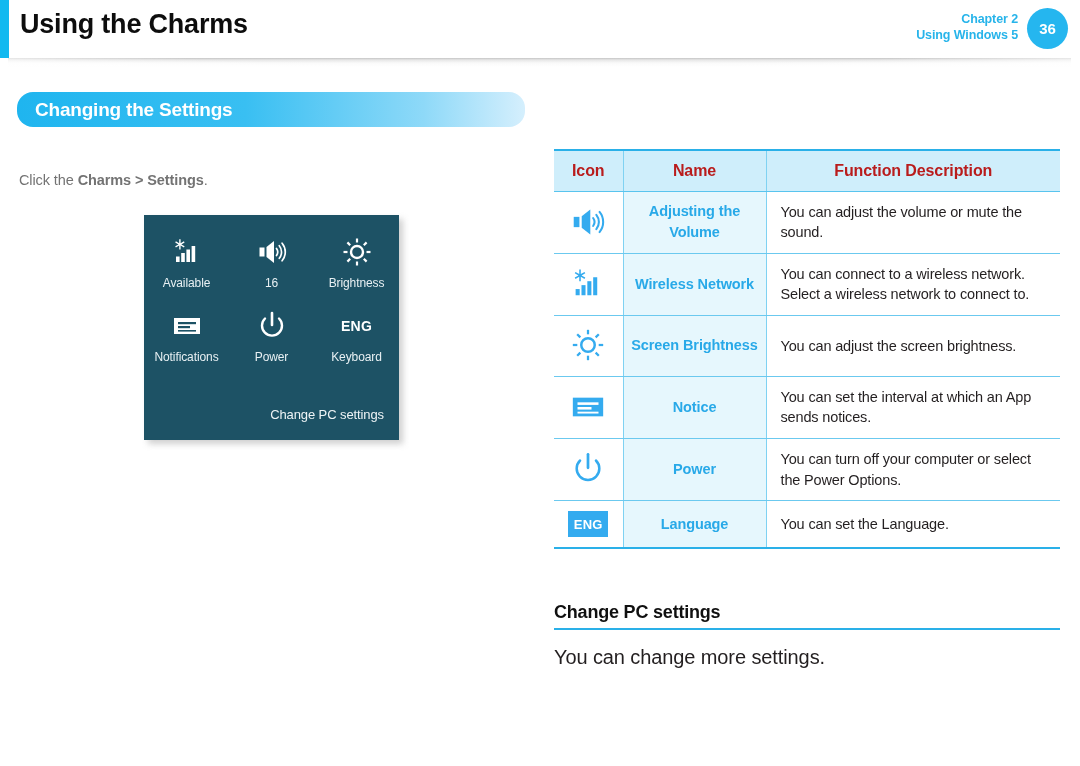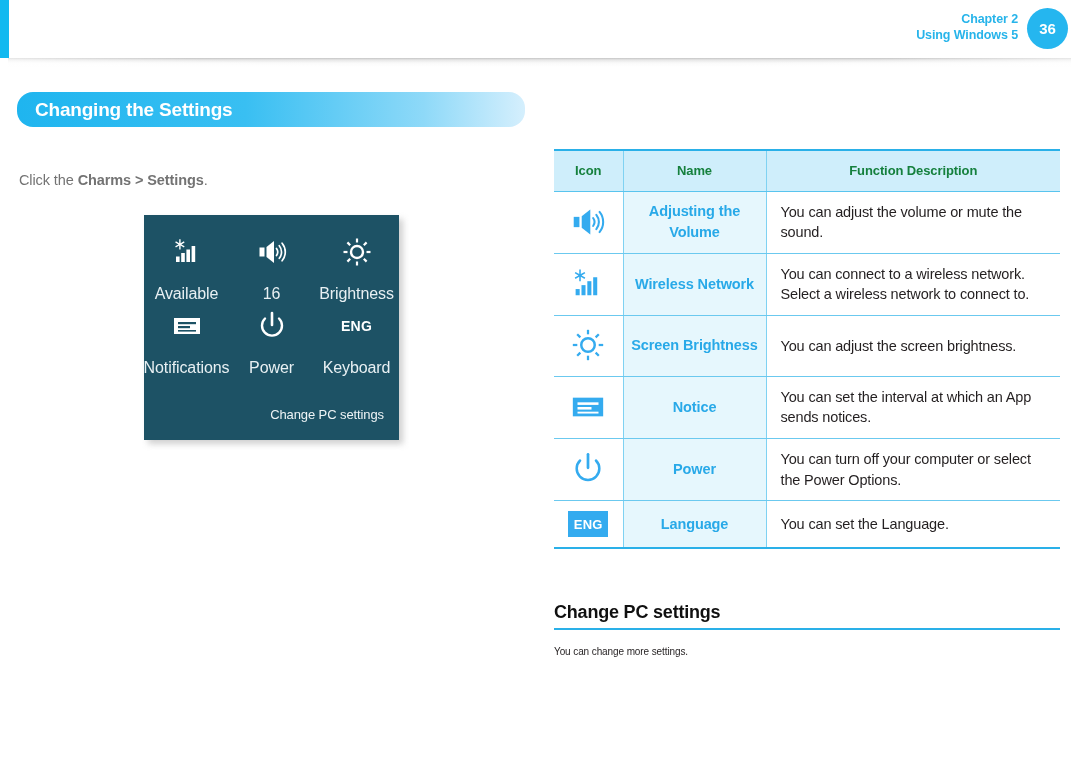--- a/index.html
+++ b/index.html
@@ -174,22 +174,22 @@
     align-items: center;
     justify-content: flex-start;
   }
   .panel-tile-icon {
     height: 38px;
     display: flex;
     align-items: center;
     justify-content: center;
   }
   .panel-tile-label {
-    margin-top: 14px;
-    font-size: 16px;
+    margin-top: 5px;
+    font-size: 12px;
     color: #e8f0f3;
     letter-spacing: -0.1px;
     white-space: nowrap;
   }
   .panel-footer {
     position: absolute;
     right: 15px;
     bottom: 18px;
     font-size: 13px;
     color: #eef4f6;
@@ -213,23 +213,23 @@
     width: 506px;
     border-collapse: collapse;
     table-layout: fixed;
   }
   table.spec thead th {
     background: #cfeefb;
     border-top: 2px solid #2ab0e8;
     border-bottom: 1px solid #59c4ee;
     border-right: 1px solid #7fd2f2;
     height: 41px;
-    font-size: 13px;
-    font-weight: bold;
-    color: #15803d;
+    font-size: 16px;
+    font-weight: bold;
+    color: #b91c1c;
     letter-spacing: -0.1px;
   }
   table.spec thead th:last-child { border-right: none; }
 
   table.spec td {
     border-bottom: 1px solid #6bc9ef;
     border-right: 1px solid #7fd2f2;
     vertical-align: middle;
   }
   table.spec td:last-child { border-right: none; }
@@ -295,32 +295,33 @@
   .subsection-title {
     font-size: 18px;
     font-weight: bold;
     color: #101010;
     padding-bottom: 5px;
     border-bottom: 2px solid #2ab0e8;
     letter-spacing: -0.2px;
   }
   .subsection-body {
     margin-top: 16px;
-    font-size: 10px;
+    font-size: 20px;
     color: #231f20;
     letter-spacing: -0.1px;
   }
 </style>
 </head>
 <body>
 
 <div class="page">
 
   <div class="header">
     <div class="header-accent-bar"></div>
+    <div class="header-title">Using the Charms</div>
     <div class="header-right">
       <div class="header-chapter">Chapter 2</div>
       <div class="header-subtitle">Using Windows 5</div>
     </div>
     <div class="page-number-circle">36</div>
   </div>
   <div class="header-shadow"></div>
 
   <div class="section-banner">
     <span class="section-banner-text">Changing the Settings</span>

